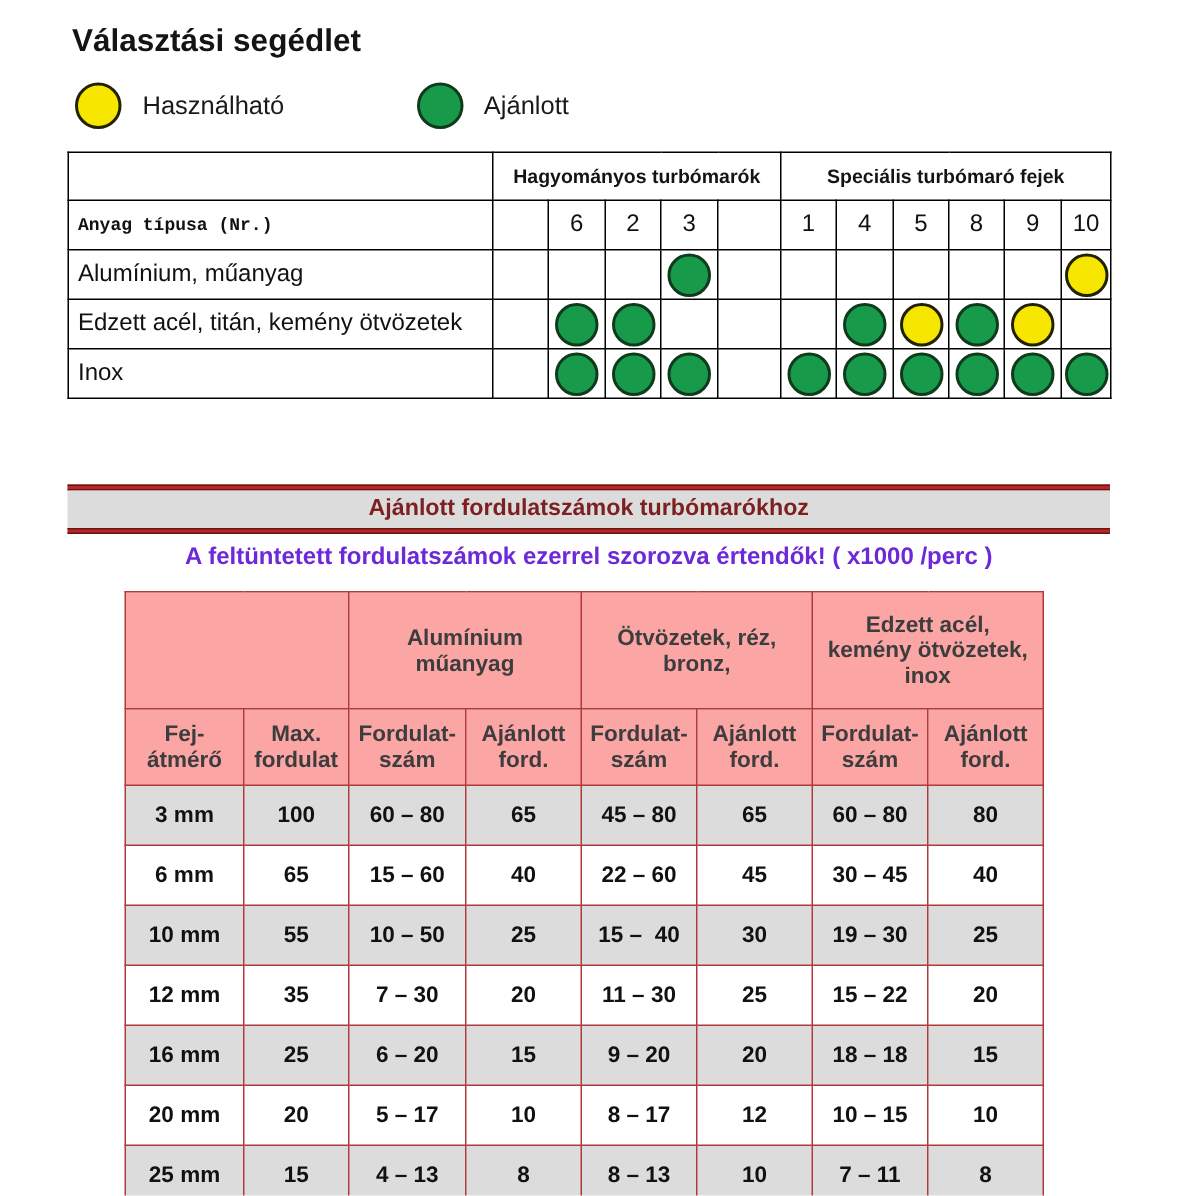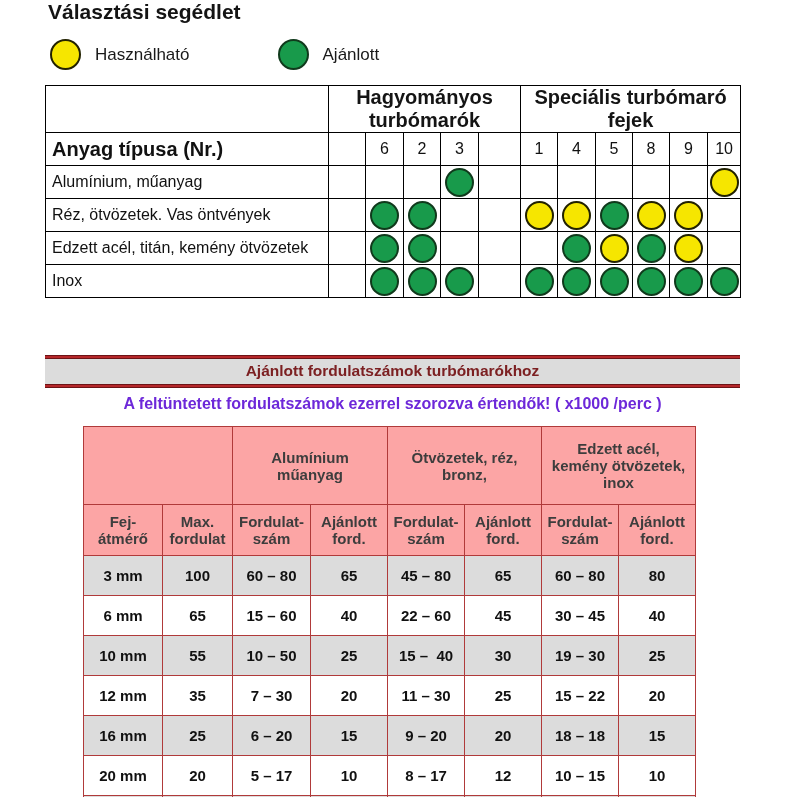--- a/index.html
+++ b/index.html
@@ -4,42 +4,42 @@
 <style>
   * { box-sizing: border-box; }
   html, body { margin: 0; padding: 0; }
   body {
     width: 799px; height: 797px; overflow: hidden;
     background: #ffffff;
     font-family: "Liberation Sans", sans-serif;
     color: #111;
   }
   h1.title {
-    margin: 0 0 0 48px;
+    margin: 16px 0 0 48px;
     font-size: 21px; font-weight: bold; color: #141414;
   }
   
   .legend { display: flex; align-items: center; margin: 15px 16px 0 50px; gap: 88px; }
   .legend-item { display: flex; align-items: center; gap: 14px; font-size: 17px; color: #1a1a1a; }
   .dot {
     display: inline-block; width: 29px; height: 29px; border-radius: 50%;
     border: 2px solid #222200; background: #f6e600;
   }
   .dot.green { border-color: #103a1c; }
   .dot-lg { width: 31px; height: 31px; }
   
   table.matrix {
     border-collapse: collapse; table-layout: fixed;
     width: 695px; margin: 15px 0 0 45px;
   }
   .matrix th, .matrix td { border: 1px solid #000; padding: 0; }
   .matrix tr.group { height: 32px; }
-  .matrix tr.group th { font-size: 20px; font-weight: bold; text-align: center; color: #141414; }
+  .matrix tr.group th { font-size: 13px; font-weight: bold; text-align: center; color: #141414; }
   .matrix tr.nums { height: 33px; }
-  .matrix tr.nums th.corner-label { text-align: left; padding-left: 6px; font-size: 20px; font-weight: bold; }
+  .matrix tr.nums th.corner-label { text-align: left; padding-left: 6px; font-size: 12px; font-weight: bold; font-family: Liberation Mono, monospace; }
   .matrix tr.nums th.num { font-weight: normal; font-size: 16px; text-align: center; }
   .matrix tbody tr { height: 33px; }
   .matrix td.mat { text-align: left; padding-left: 6px; font-size: 16px; }
   .matrix td.cell { text-align: center; vertical-align: middle; line-height: 0; }
   
   .banner { width: 695px; margin: 57px 0 0 45px; }
   .banner .stripe { height: 4px; background: #b5272a; border-top: 1px solid #6e1316; border-bottom: 1px solid #6e1316; }
   .banner .band {
     background: #dcdcdc; text-align: center;
     font-size: 15.5px; font-weight: bold; color: #7c2022;
@@ -134,34 +134,20 @@
           <td class="cell"></td>
           <td class="cell"></td>
           <td class="cell"><span class="dot green" style="background: rgb(24, 154, 75);"></span></td>
           <td class="cell"></td>
           <td class="cell"></td>
           <td class="cell"></td>
           <td class="cell"></td>
           <td class="cell"></td>
           <td class="cell"></td>
           <td class="cell"><span class="dot yellow" style="background: rgb(246, 230, 0);"></span></td>
-        </tr>
-        <tr>
-          <td class="mat">Réz, ötvözetek. Vas öntvények</td>
-          <td class="cell"></td>
-          <td class="cell"><span class="dot green" style="background: rgb(24, 154, 75);"></span></td>
-          <td class="cell"><span class="dot green" style="background: rgb(24, 154, 75);"></span></td>
-          <td class="cell"></td>
-          <td class="cell"></td>
-          <td class="cell"><span class="dot yellow" style="background: rgb(246, 230, 0);"></span></td>
-          <td class="cell"><span class="dot yellow" style="background: rgb(246, 230, 0);"></span></td>
-          <td class="cell"><span class="dot green" style="background: rgb(24, 154, 75);"></span></td>
-          <td class="cell"><span class="dot yellow" style="background: rgb(246, 230, 0);"></span></td>
-          <td class="cell"><span class="dot yellow" style="background: rgb(246, 230, 0);"></span></td>
-          <td class="cell"></td>
         </tr>
         <tr>
           <td class="mat">Edzett acél, titán, kemény ötvözetek</td>
           <td class="cell"></td>
           <td class="cell"><span class="dot green" style="background: rgb(24, 154, 75);"></span></td>
           <td class="cell"><span class="dot green" style="background: rgb(24, 154, 75);"></span></td>
           <td class="cell"></td>
           <td class="cell"></td>
           <td class="cell"></td>
           <td class="cell"><span class="dot green" style="background: rgb(24, 154, 75);"></span></td>

